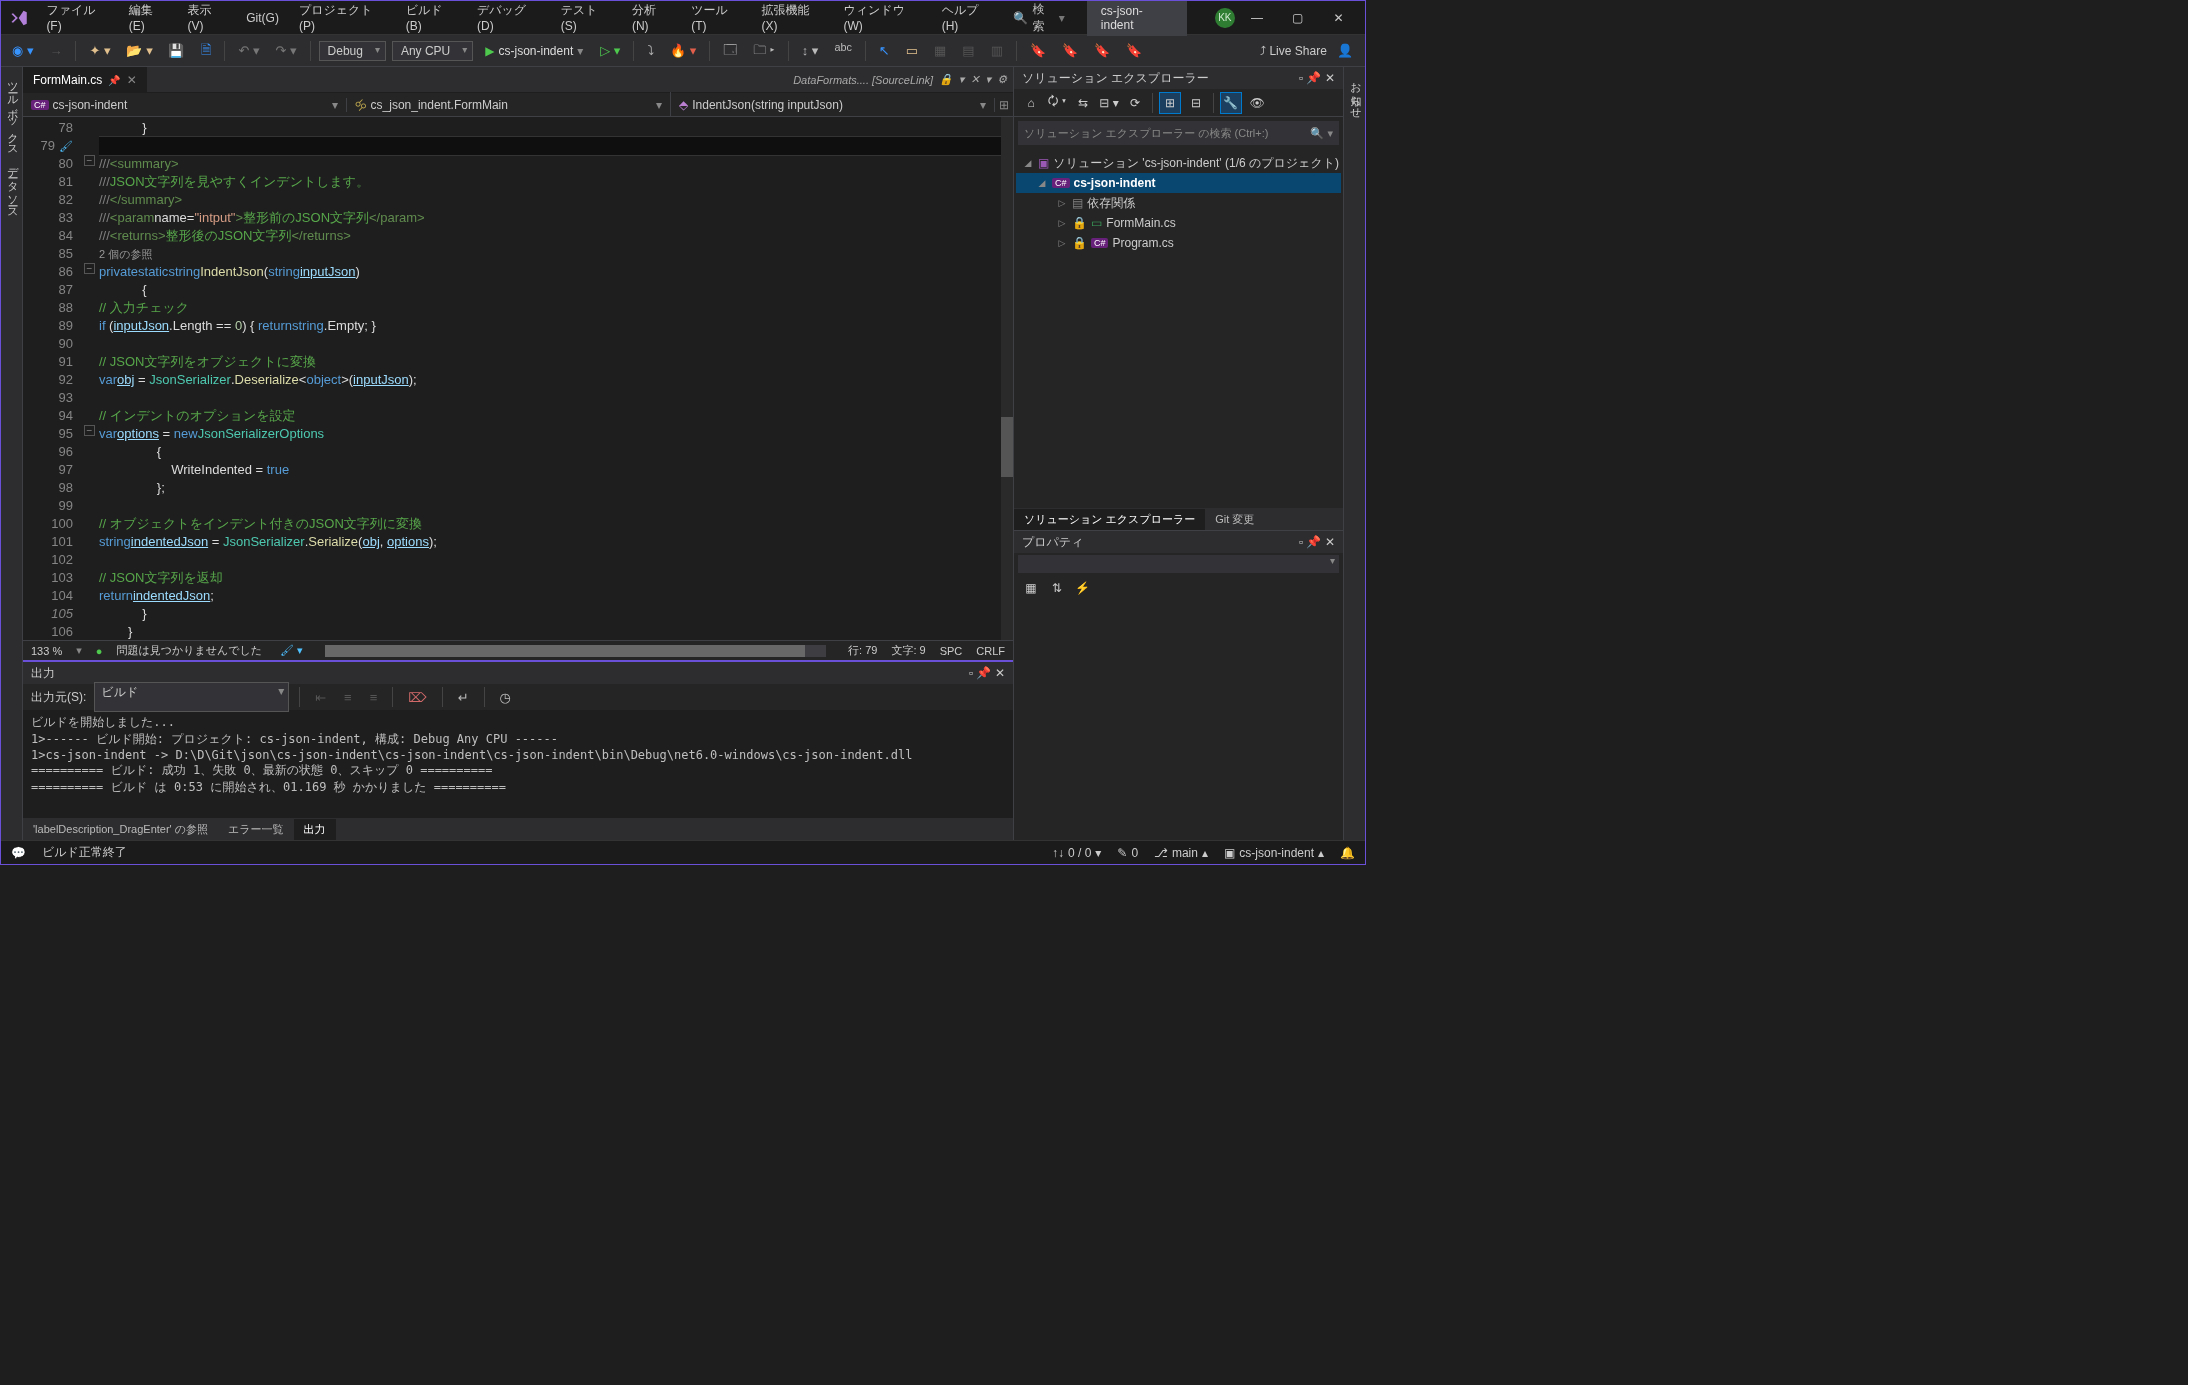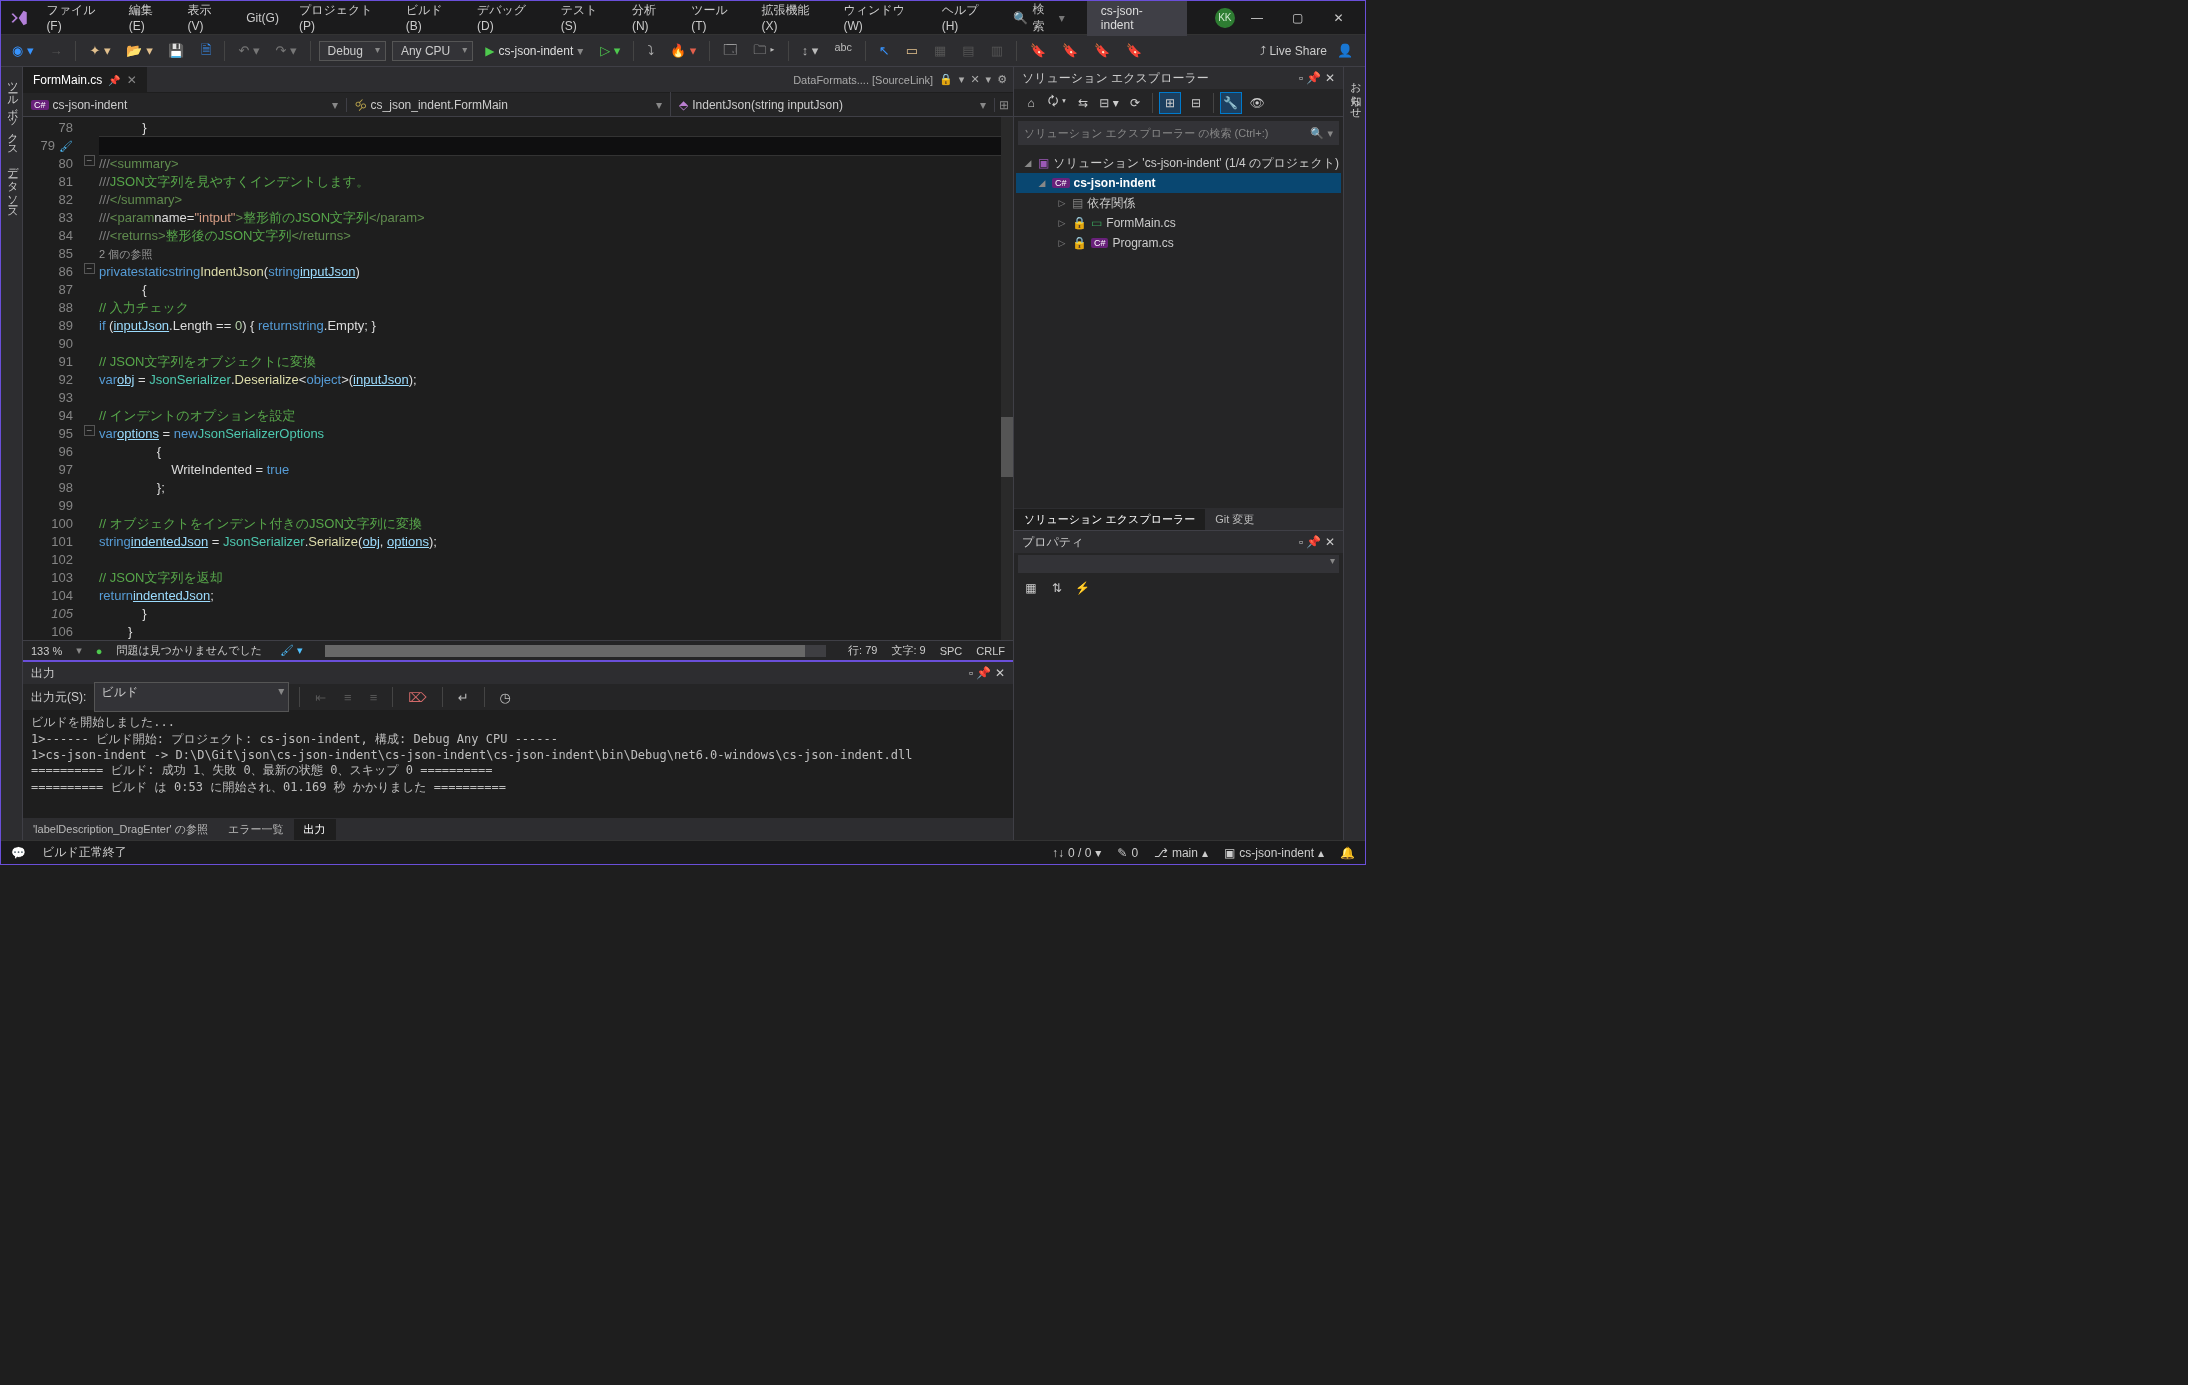--- a/index.html
+++ b/index.html
@@ -22,21 +22,21 @@
 .live-share { color:#ccc; }
 .main-area { display:flex; height:calc(100% - 34px - 32px - 24px); }
 .left-rail { width:22px; background:#2d2d30; writing-mode:vertical-rl; text-orientation:mixed; color:#ccc; display:flex; gap:10px; padding:8px 2px; font-size:11px; border-right:1px solid #3f3f46; }
 .right-rail { width:22px; background:#2d2d30; writing-mode:vertical-rl; text-orientation:mixed; color:#ccc; padding:8px 2px; font-size:11px; border-left:1px solid #3f3f46; }
 .center-col { flex:1; display:flex; flex-direction:column; min-width:0; }
 .right-col { width:330px; display:flex; flex-direction:column; background:#252526; border-left:1px solid #3f3f46; }
 .doc-tabs { height:26px; background:#2d2d30; display:flex; align-items:stretch; border-bottom:1px solid #1e1e1e; }
 .doc-tab { background:#1e1e1e; border-top:1px solid #1e1e1e; display:flex; align-items:center; padding:0 10px; gap:6px; color:#fff; font-size:12px; }
 .doc-tab .pin { color:#888; font-size:10px; }
 .doc-tab .close { color:#888; font-size:12px; }
-.doc-tabs-right { margin-left:auto; display:flex; align-items:center; gap:6px; padding:0 6px; color:#aaa; font-size:11px; }
+.doc-tabs-right { margin-left:auto; display:flex; align-items:center; gap:6px; padding:0 6px; color:#aaa; font-size:11px;font-style:italic; }
 .nav-bar { height:24px; background:#252526; display:flex; align-items:center; border-bottom:1px solid #3f3f46; font-size:12px; }
 .nav-seg { flex:1; display:flex; align-items:center; padding:0 8px; gap:4px; color:#ccc; border-right:1px solid #3f3f46; }
 .nav-seg:last-child{border-right:none;}
 .badge-cs { background:#68217a; color:#fff; font-size:9px; padding:0 3px; border-radius:2px; }
 .badge-cls { color:#b8a24c; }
 .badge-meth { color:#ba7fd0; }
 .editor-wrap { flex:1; display:flex; background:#1e1e1e; overflow:hidden; position:relative; font-family:Consolas,monospace; }
 .gutter { width:60px; text-align:right; padding:2px 10px 2px 0; color:#858585; font-size:13px; line-height:18px; user-select:none; }
 .fold-col { width:16px; position:relative; }
 .fold-mark { position:absolute; left:1px; font-size:10px; color:#888; border:1px solid #555; width:11px; height:11px; line-height:9px; text-align:center; }
@@ -322,21 +322,21 @@
       <div class="sq-btn">👁</div>
     </div>
     <div class="sol-search">
       <span>ソリューション エクスプローラー の検索 (Ctrl+:)</span>
       <span>🔍 ▾</span>
     </div>
     <div class="tree">
       <div class="tree-row">
           <span class="tw">◢</span>
           <span class="ico-sln">▣</span>
-          <span>ソリューション 'cs-json-indent' (1/4 のプロジェクト)</span>
+          <span>ソリューション 'cs-json-indent' (1/6 のプロジェクト)</span>
         </div>
       <div class="tree-row sel" style="padding-left:20px">
           <span class="tw">◢</span>
           <span class="badge-cs">C#</span>
           <b>cs-json-indent</b>
         </div>
       <div class="tree-row" style="padding-left:40px">
           <span class="tw">▷</span>
           <span class="ico-dep">▤</span>
           <span>依存関係</span>

